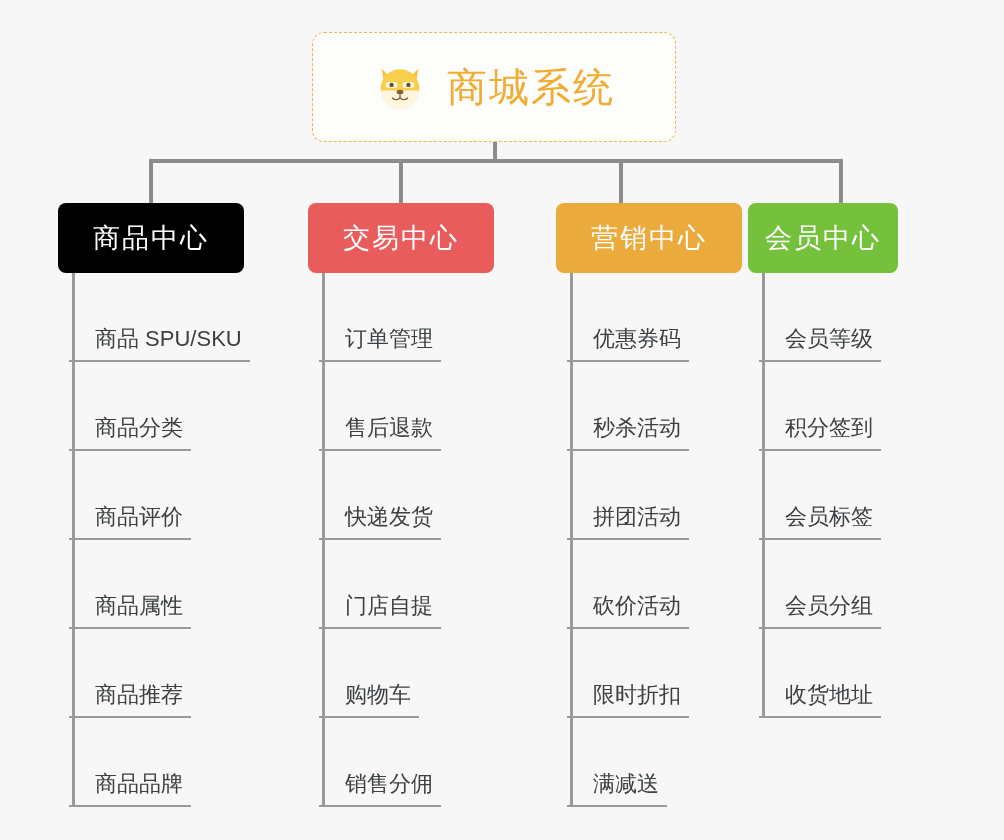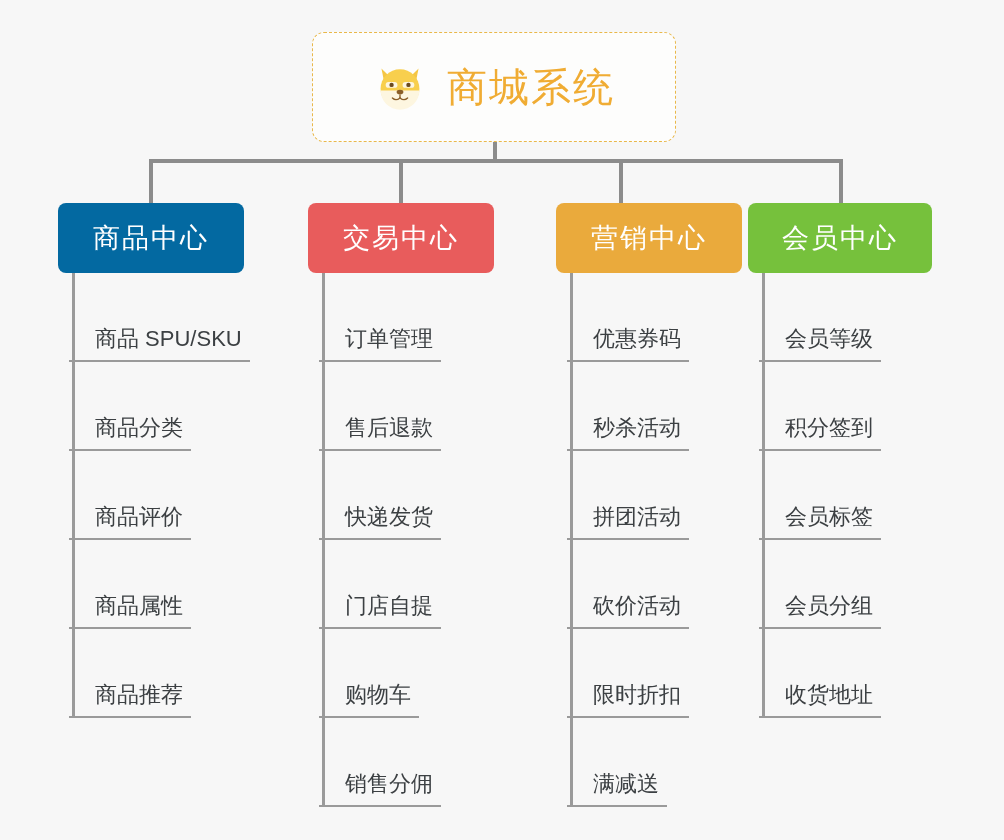--- a/index.html
+++ b/index.html
@@ -76,24 +76,24 @@
     height: 70px;
     border-radius: 8px;
     display: flex;
     align-items: center;
     justify-content: center;
     color: #ffffff;
     font-size: 27px;
     letter-spacing: 2px;
     white-space: nowrap;
   }
-  .col-1 .cat-box { width: 186px; background: #0369a1; }
+  .col-1 .cat-box { width: 186px; background: #000000; }
   .col-2 .cat-box { width: 186px; background: #e85c5c; }
   .col-3 .cat-box { width: 186px; background: #eaaa3c; }
-  .col-4 .cat-box { width: 184px; background: #76c13c; }
+  .col-4 .cat-box { width: 150px; background: #76c13c; }
 
   
   .leaf-list {
     position: relative;
     margin-left: 14px;
     padding-left: 0;
     border-left: 3px solid #9a9a9a;
   }
   .leaf-item {
     position: relative;
@@ -161,20 +161,23 @@
         </div>
       <div class="leaf-item">
           <span class="leaf-label">商品评价</span>
         </div>
       <div class="leaf-item">
           <span class="leaf-label">商品属性</span>
         </div>
       <div class="leaf-item">
           <span class="leaf-label">商品推荐</span>
         </div>
+      <div class="leaf-item">
+          <span class="leaf-label">商品品牌</span>
+        </div>
     </div>
   </div>
 
   <div class="column col-2">
     <div class="cat-box">
       <span>交易中心</span>
     </div>
     <div class="leaf-list">
       <div class="leaf-item">
           <span class="leaf-label">订单管理</span>

